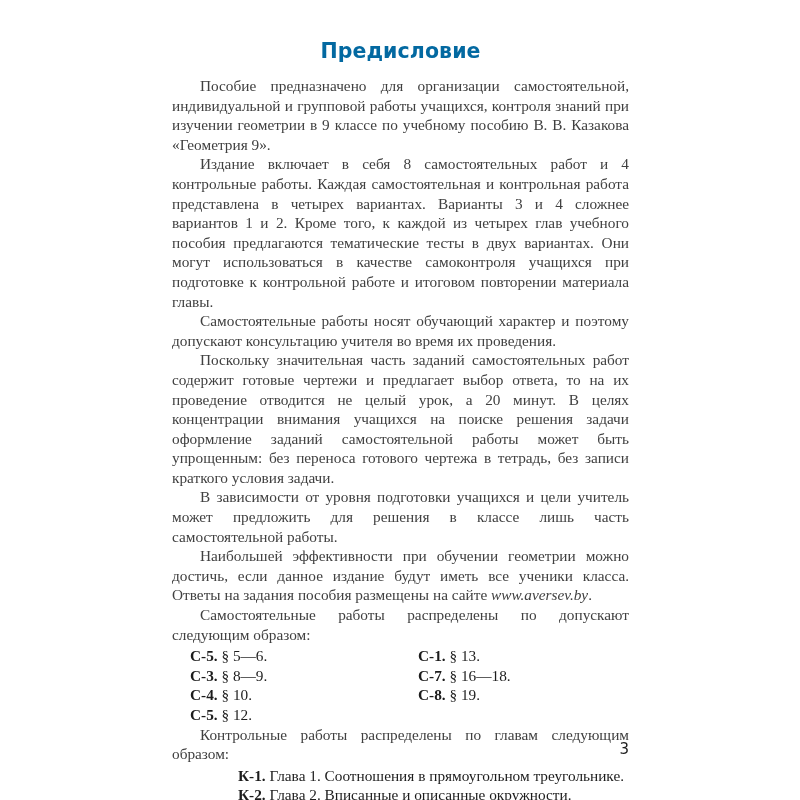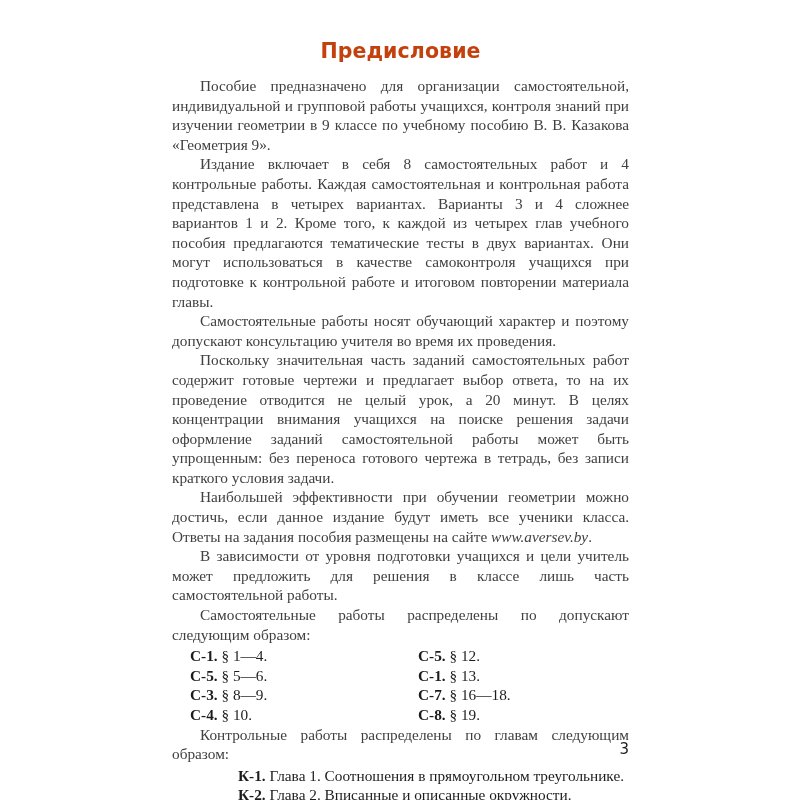--- a/index.html
+++ b/index.html
@@ -33,21 +33,21 @@
     top: 38px;
     width: 457px;
   }
 
   .page-heading {
     font-family: "DejaVu Sans", "Liberation Sans", sans-serif;
     font-weight: bold;
     font-size: 20.5px;
     line-height: 26px;
     text-align: center;
-    color: #c2410c;
+    color: #0369a1;
     margin: 0 0 12px 0;
     letter-spacing: 0.1px;
   }
 
   .para {
     margin: 0;
     font-size: 15.3px;
     line-height: 19.6px;
     text-align: justify;
     text-justify: inter-word;
@@ -121,28 +121,27 @@
     <h1 class="page-heading">Предисловие</h1>
 
     <p class="para">Пособие предназначено для организации самостоятельной, индивидуальной и групповой работы учащихся, контроля знаний при изучении геометрии в 9 классе по учебному пособию В. В. Казакова «Геометрия 9».</p>
 
     <p class="para">Издание включает в себя 8 самостоятельных работ и 4 контрольные работы. Каждая самостоятельная и контрольная работа представлена в четырех вариантах. Варианты 3 и 4 сложнее вариантов 1 и 2. Кроме того, к каждой из четырех глав учебного пособия предлагаются тематические тесты в двух вариантах. Они могут использоваться в качестве самоконтроля учащихся при подготовке к контрольной работе и итоговом повторении материала главы.</p>
 
     <p class="para">Самостоятельные работы носят обучающий характер и поэтому допускают консультацию учителя во время их проведения.</p>
 
     <p class="para">Поскольку значительная часть заданий самостоятельных работ содержит готовые чертежи и предлагает выбор ответа, то на их проведение отводится не целый урок, а 20 минут. В целях концентрации внимания учащихся на поиске решения задачи оформление заданий самостоятельной работы может быть упрощенным: без переноса готового чертежа в тетрадь, без записи краткого условия задачи.</p>
 
+    <p class="para">В зависимости от уровня подготовки учащихся и цели учитель может предложить для решения в классе лишь часть самостоятельной работы.</p>
+
     <p class="para"><span>Наибольшей эффективности при обучении геометрии можно достичь, если данное издание будут иметь все ученики класса. Ответы на задания пособия размещены на сайте </span><span class="site">www.aversev.by</span><span>.</span></p>
-
-    <p class="para">В зависимости от уровня подготовки учащихся и цели учитель может предложить для решения в классе лишь часть самостоятельной работы.</p>
 
     <p class="para">Самостоятельные работы распределены по допускают следующим образом:</p>
 
     <ul class="cols">
-      <li><span class="code">С-1.</span> <span>§ 1—4.</span></li>
       <li><span class="code">С-5.</span> <span>§ 5—6.</span></li>
       <li><span class="code">С-3.</span> <span>§ 8—9.</span></li>
       <li><span class="code">С-4.</span> <span>§ 10.</span></li>
       <li><span class="code">С-5.</span> <span>§ 12.</span></li>
       <li><span class="code">С-1.</span> <span>§ 13.</span></li>
       <li><span class="code">С-7.</span> <span>§ 16—18.</span></li>
       <li><span class="code">С-8.</span> <span>§ 19.</span></li>
     </ul>
 
     <p class="para">Контрольные работы распределены по главам следующим образом:</p>

